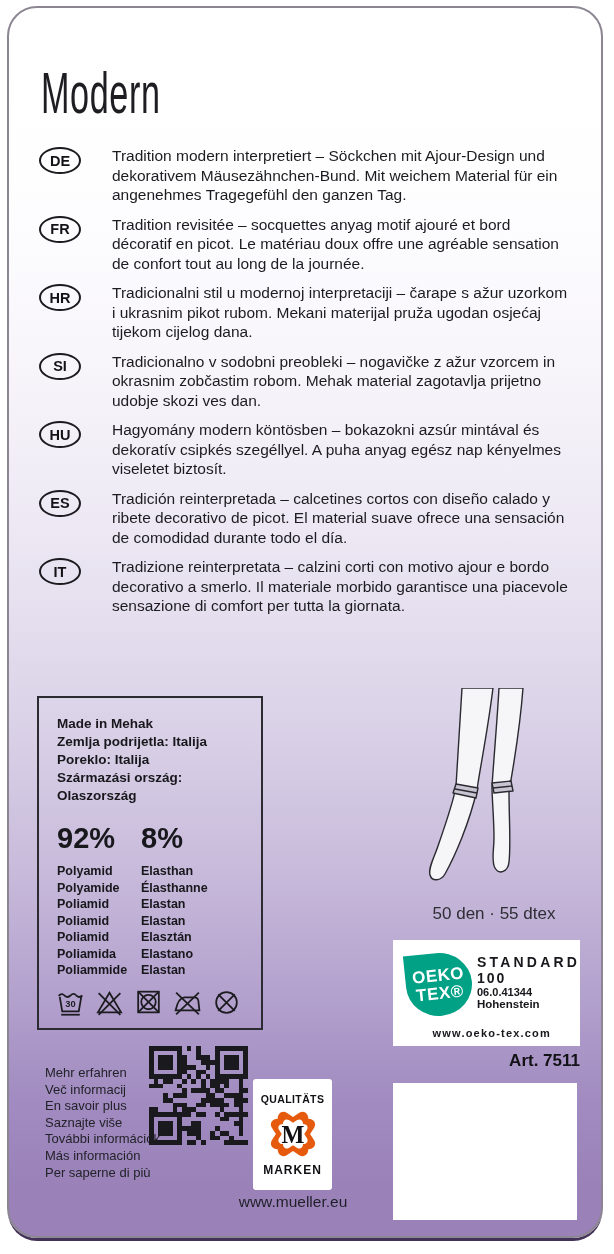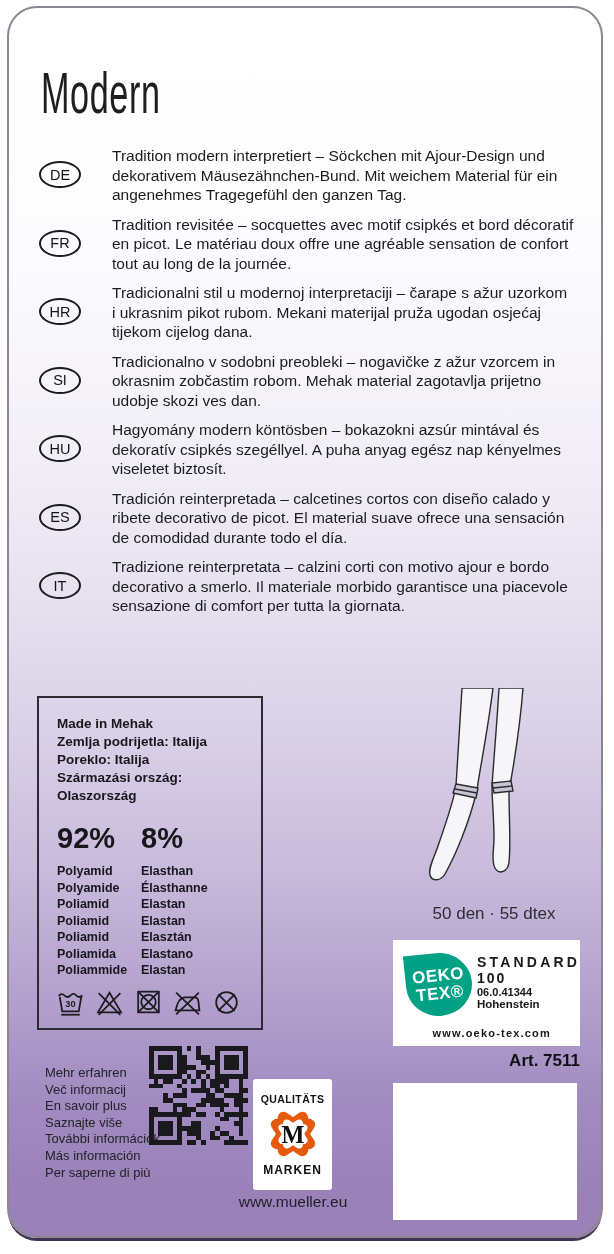--- a/index.html
+++ b/index.html
@@ -18,24 +18,24 @@
     overflow:hidden;
   }
   .title {
     position:absolute; left:32px; top:52px;
     font-size:57px; font-weight:400; letter-spacing:1px; color:#1d1d22;
     transform:scaleX(0.60); transform-origin:left center; white-space:nowrap;
   }
   .lang-list { position:absolute; left:0; top:138px; width:596px; display:flex; flex-direction:column; gap:10px; }
   .lang-row { display:flex; align-items:flex-start; padding-left:30px; }
   .lang-badge {
-    flex:0 0 auto; width:42px; height:27px; margin-right:31px; margin-top:15px;
+    flex:0 0 auto; width:42px; height:27px; margin-right:31px; margin-top:1px;
     border:2px solid #1b1b1f; border-radius:50%;
     display:flex; align-items:center; justify-content:center;
-    font-weight:400; font-size:14.5px; color:#131317; box-sizing:border-box;
+    font-weight:700; font-size:14.5px; color:#131317; box-sizing:border-box;
   }
   .lang-text { width:462px; font-size:15.5px; line-height:19.5px; color:#1c1c20; }
 
   .origin-box {
     position:absolute; left:28px; top:688px; width:226px; height:334px;
     box-sizing:border-box; border:2px solid #2b2b31; padding:17px 0 0 18px;
   }
   .origin-line { font-weight:700; font-size:13.5px; line-height:18px; color:#17171c; }
   .pct-row { display:flex; margin-top:17px; }
   .pct { width:84px; font-size:29px; font-weight:700; color:#17171c; }
@@ -95,21 +95,21 @@
 
     <div class="title">Modern</div>
 
     <div class="lang-list">
       <div class="lang-row">
         <span class="lang-badge">DE</span>
         <p class="lang-text" style="margin:0">Tradition modern interpretiert – Söckchen mit Ajour-Design und dekorativem Mäusezähnchen-Bund. Mit weichem Material für ein angenehmes Tragegefühl den ganzen Tag.</p>
       </div>
       <div class="lang-row">
         <span class="lang-badge">FR</span>
-        <p class="lang-text" style="margin:0">Tradition revisitée – socquettes avec motif csipkés et bord décoratif en picot. Le matériau doux offre une agréable sensation de confort tout au long de la journée.</p>
+        <p class="lang-text" style="margin:0">Tradition revisitée – socquettes anyag motif ajouré et bord décoratif en picot. Le matériau doux offre une agréable sensation de confort tout au long de la journée.</p>
       </div>
       <div class="lang-row">
         <span class="lang-badge">HR</span>
         <p class="lang-text" style="margin:0">Tradicionalni stil u modernoj interpretaciji – čarape s ažur uzorkom i ukrasnim pikot rubom. Mekani materijal pruža ugodan osjećaj tijekom cijelog dana.</p>
       </div>
       <div class="lang-row">
         <span class="lang-badge">SI</span>
         <p class="lang-text" style="margin:0">Tradicionalno v sodobni preobleki – nogavičke z ažur vzorcem in okrasnim zobčastim robom. Mehak material zagotavlja prijetno udobje skozi ves dan.</p>
       </div>
       <div class="lang-row">

